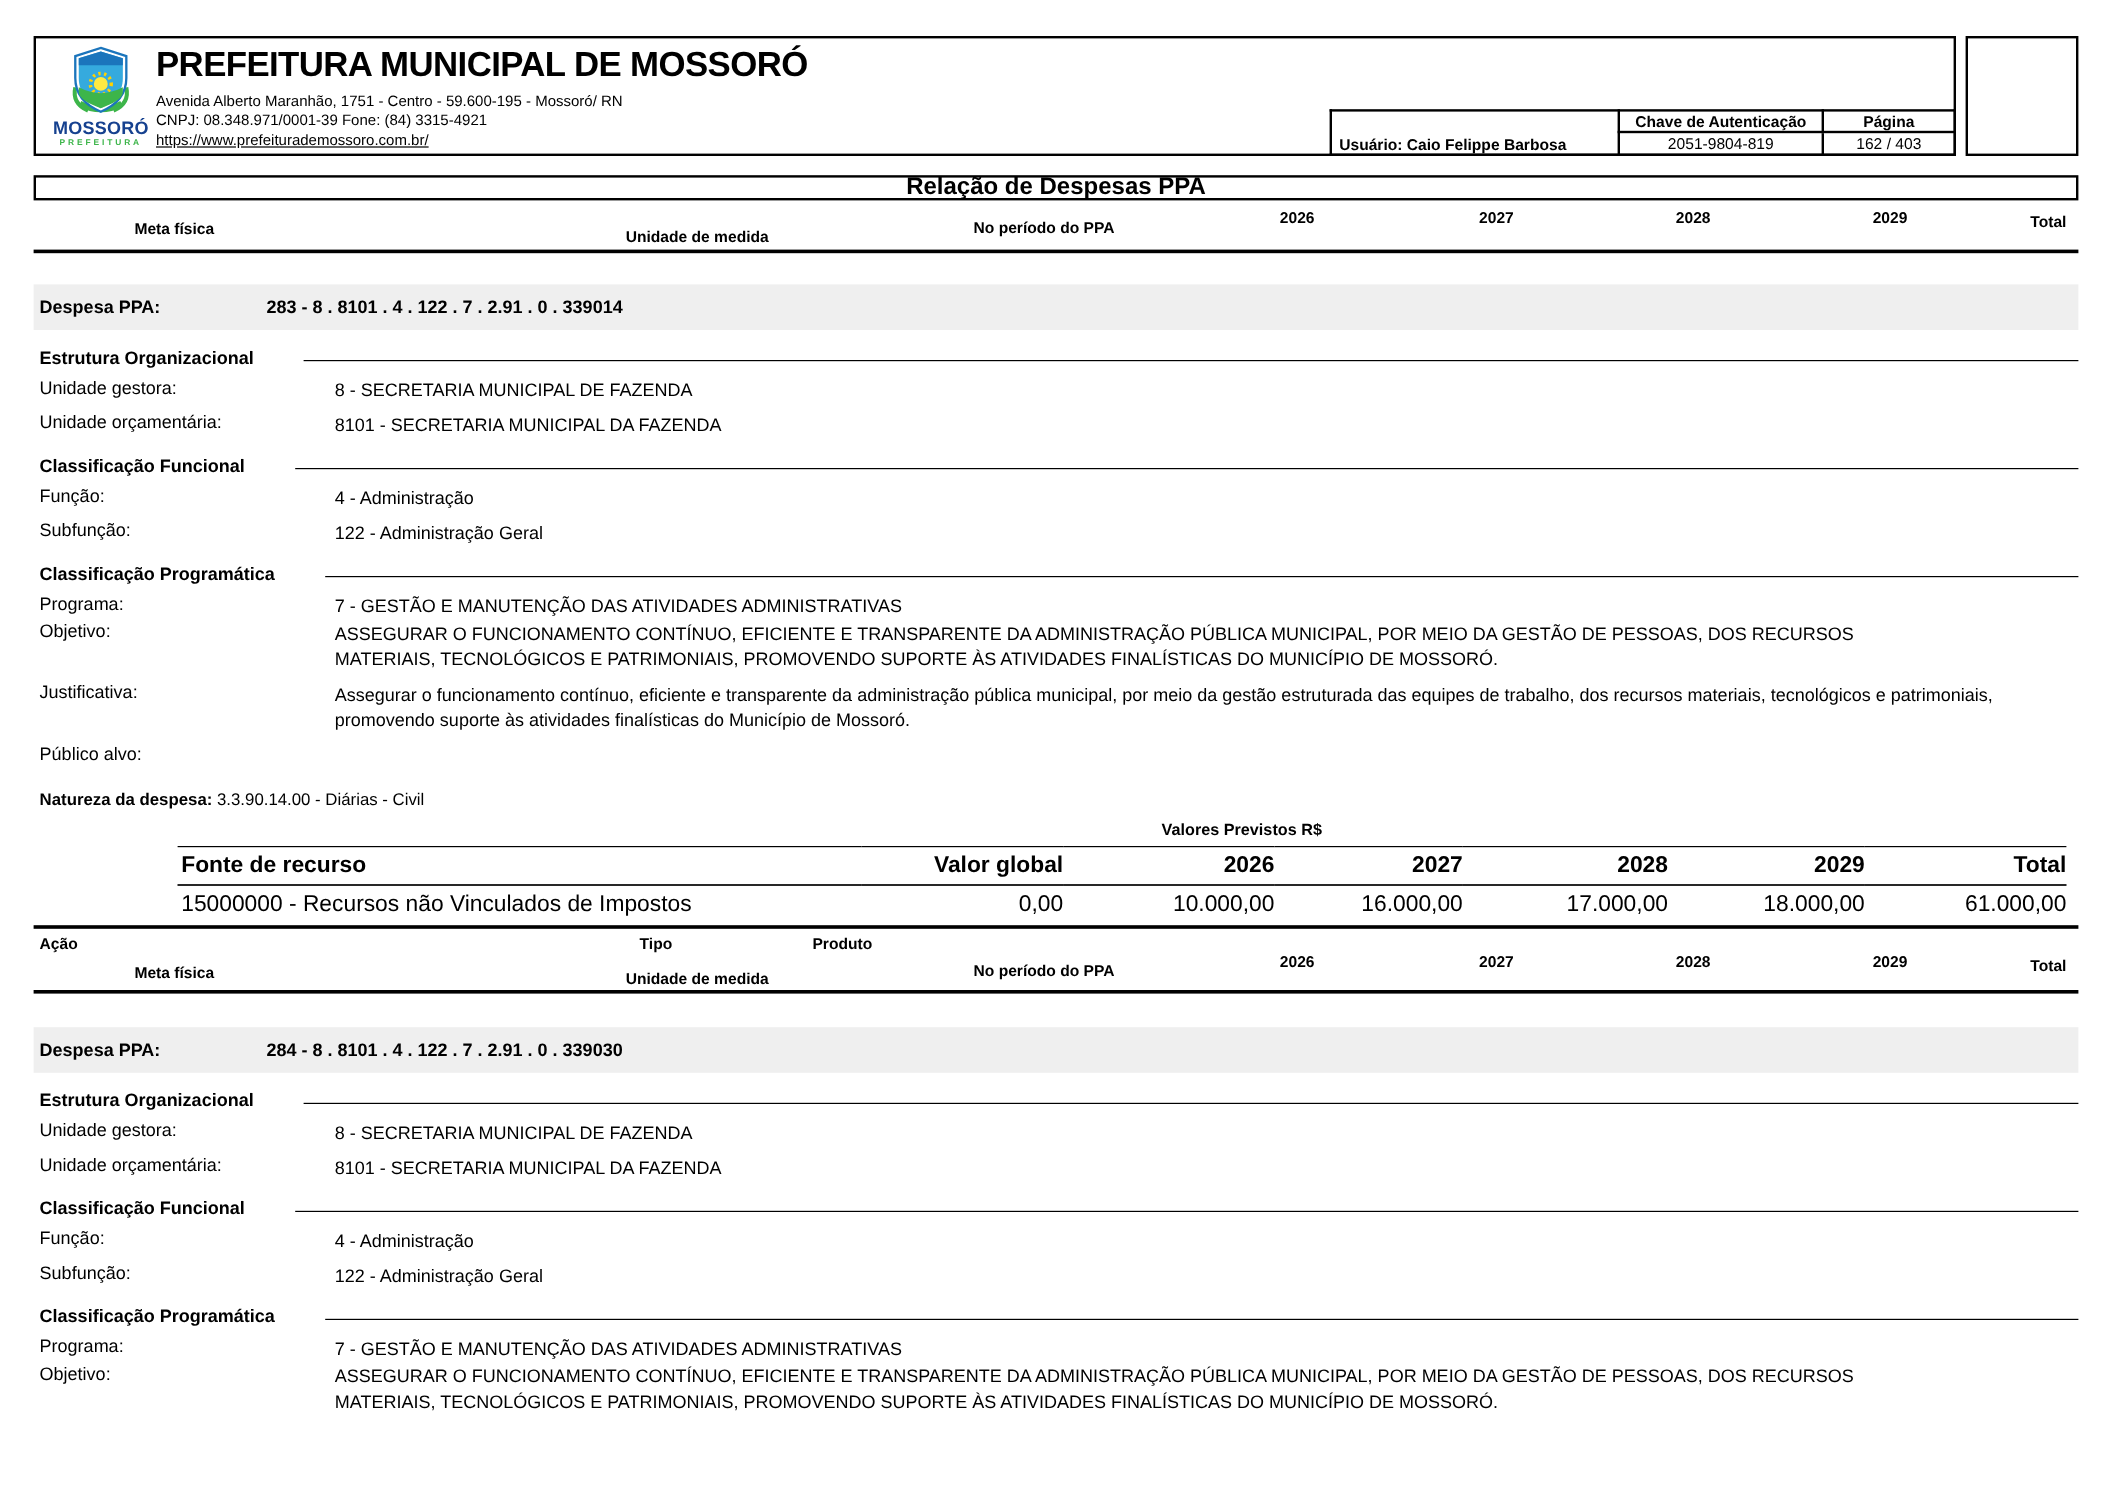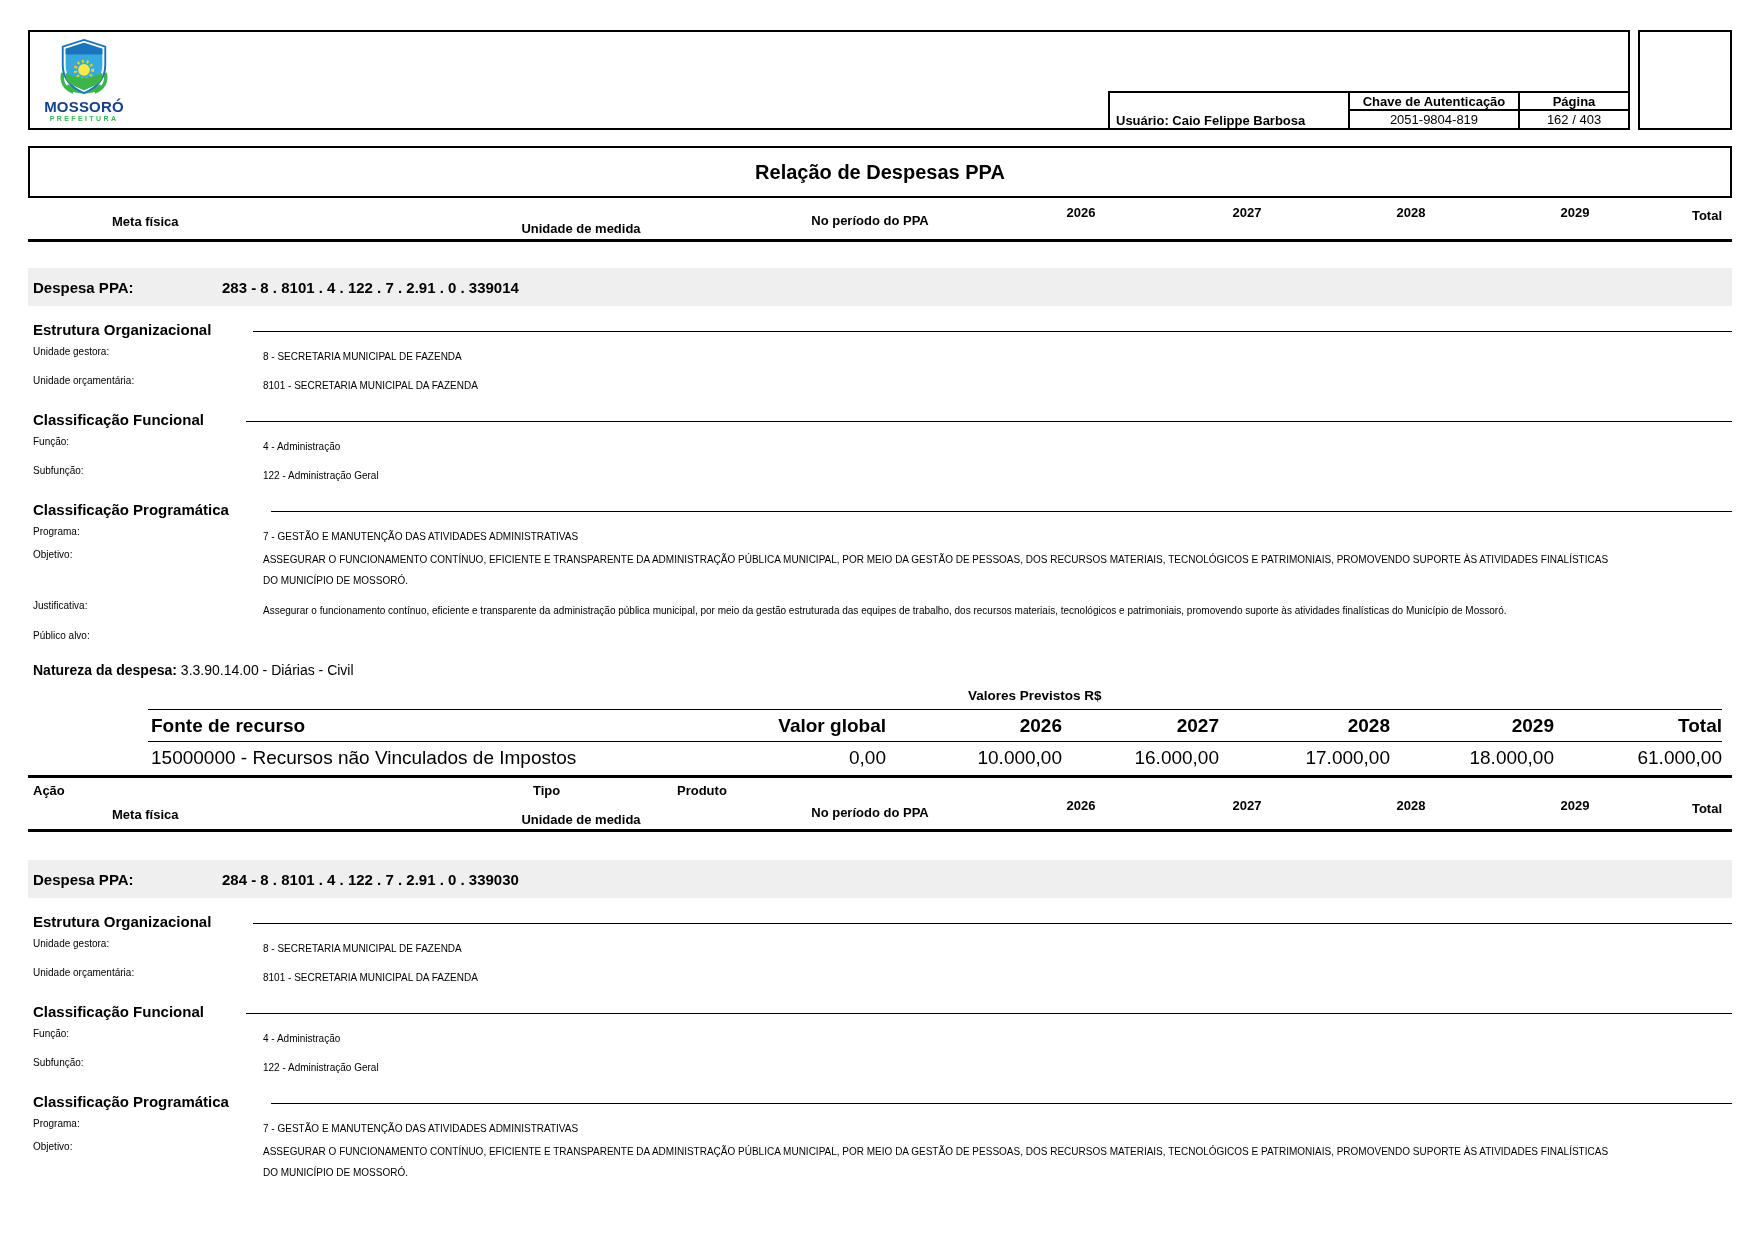--- a/index.html
+++ b/index.html
@@ -23,21 +23,21 @@
   a.org-url { color:#000; text-decoration:underline; font-size:12.5px; line-height:16px; display:inline-block; }
 
   .auth-table { position:absolute; right:-2px; bottom:-2px; border-collapse:collapse; font-size:13px; }
   .auth-table td { border:2px solid #000; padding:0 6px; }
   .at-user { width:240px; height:37px; vertical-align:bottom; font-weight:bold; padding-bottom:2px; }
   .at-h { font-weight:bold; text-align:center; height:18px; }
   .at-v { text-align:center; height:19px; }
   .col-chave { width:170px; } .col-pag { width:110px; }
 
   
-  .title-box { margin:16px 23px 0 28px; height:52px; border:2px solid #000;
+  .title-box { margin:16px 23px 0 28px; height:21px; border:2px solid #000;
                display:flex; align-items:center; justify-content:center;
                font-size:20px; font-weight:bold; }
 
   .content { position:relative; margin:0 23px 0 28px; width:1704px; }
 
   
   .meta-header { position:relative; height:44px; border-bottom:3px solid #000;
                  font-size:13px; font-weight:bold; }
   .meta-header span, .acao-header span { position:absolute; white-space:nowrap; }
   .mh-meta    { left:84px;  top:16px; }
@@ -61,21 +61,21 @@
   
   .despesa-bar { margin-top:26px; height:38px; background:#efefef;
                  display:flex; align-items:center; font-size:15px; font-weight:bold; }
   .db-label { margin-left:5px; width:189px; flex-shrink:0; }
 
   
   .section-heading { display:flex; align-items:center; margin-top:15px;
                      font-size:15px; font-weight:bold; padding-left:5px; }
   .section-heading .rule { flex:1; border-top:1.5px solid #000; margin-left:42px; margin-top:3px; }
 
-  .lv-row { display:flex; margin-top:8px; font-size:10px; padding-left:5px; }
+  .lv-row { display:flex; margin-top:8px; font-size:15px; padding-left:5px;gap:16px; }
   .lv-label { width:230px; flex-shrink:0; }
   .lv-value { flex:1; line-height:21px; }
   .w-obj  { max-width:1350px; }
   .w-just { max-width:1390px; }
 
   .natureza-row { margin-top:21px; padding-left:5px; font-size:14px; }
   .natureza-row .nat-label { font-weight:bold; }
 
   
   .valores-title { margin:10px 0 1px 940px; font-size:13.5px; font-weight:bold; }
@@ -101,20 +101,26 @@
           <path d="M14,50 Q32,60 50,50" fill="none" stroke="#3db54a" stroke-width="5"></path>
           <path d="M32,2 L54,9 V28 C54,44 44,52 32,57 C20,52 10,44 10,28 V9 Z" fill="#ffffff" stroke="#1b75bc" stroke-width="2"></path>
           <path d="M32,5 L51,11 V28 C51,42 42,49 32,54 C22,49 13,42 13,28 V11 Z" fill="#35aade"></path>
           <path d="M13,11 L32,5 L51,11 V17 H13 Z" fill="#1b75bc"></path>
           <circle cx="32" cy="33" r="9" fill="none" stroke="#ffd200" stroke-width="3" stroke-dasharray="2,3"></circle>
           <circle cx="32" cy="33" r="6" fill="#ffe942"></circle>
           <path d="M13,36 Q32,46 51,36 L51,40 C51,46 42,50 32,54 C22,50 13,46 13,40 Z" fill="#3db54a"></path>
         </svg>
         <div class="logo-city">MOSSORÓ</div>
         <div class="logo-sub">PREFEITURA</div>
+      </div>
+      <div class="org-info">
+        <div class="org-name">PREFEITURA MUNICIPAL DE MOSSORÓ</div>
+        <div class="org-line org-addr">Avenida Alberto Maranhão, 1751 - Centro - 59.600-195 - Mossoró/ RN</div>
+        <div class="org-line">CNPJ: 08.348.971/0001-39 Fone: (84) 3315-4921</div>
+        <a class="org-url" href="#">https://www.prefeiturademossoro.com.br/</a>
       </div>
       <table class="auth-table">
         <tbody>
             <tr>
           <td class="at-user" rowspan="2">Usuário: Caio Felippe Barbosa</td>
           <td class="at-h col-chave">Chave de Autenticação</td>
           <td class="at-h col-pag">Página</td>
         </tr>
         <tr>
           <td class="at-v">2051-9804-819</td>

